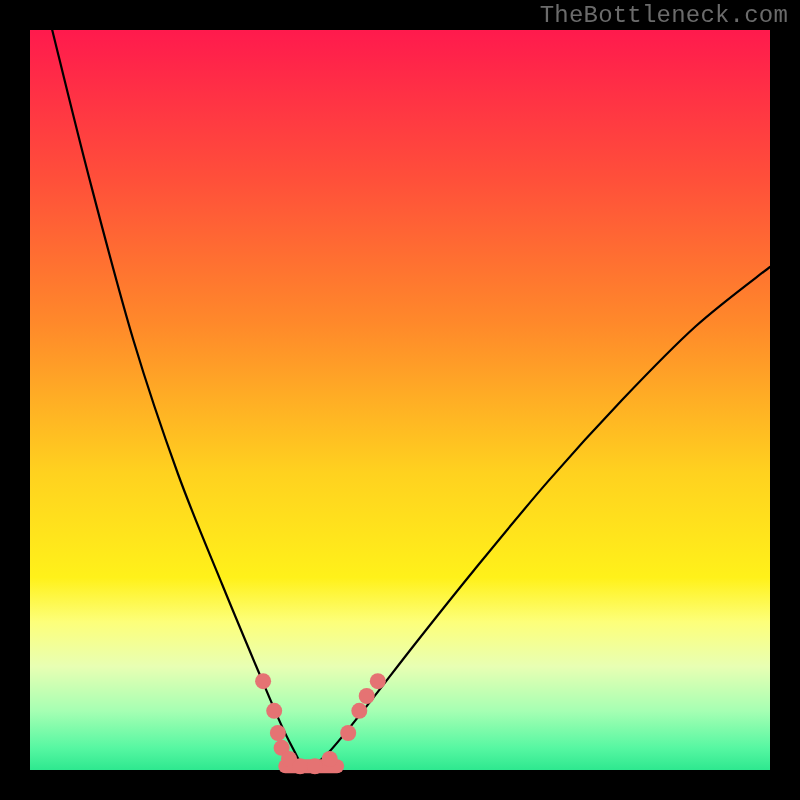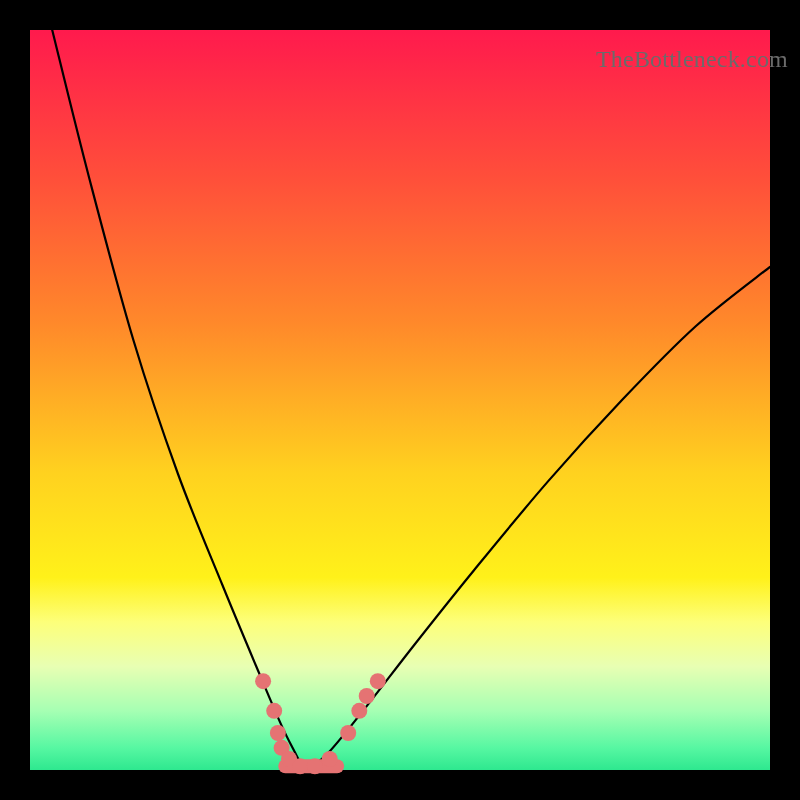--- a/index.html
+++ b/index.html
@@ -13,28 +13,27 @@
   .frame {
     position: relative;
     width: 800px;
     height: 800px;
     background: #000;
   }
   .watermark {
     position: absolute;
     top: 2px;
     right: 12px;
-    font-family: Liberation Serif, serif;
+    font-family: Liberation Mono, monospace;
     font-size: 24px;
     font-weight: 500;
     letter-spacing: 0.2px;
     color: #6b6b6b;
     z-index: 10;
     user-select: none;
-    margin-top: 44px;
   }
   svg {
     position: absolute;
     top: 0;
     left: 0;
   }
 </style>
 </head>
 <body>
 <div class="frame">

